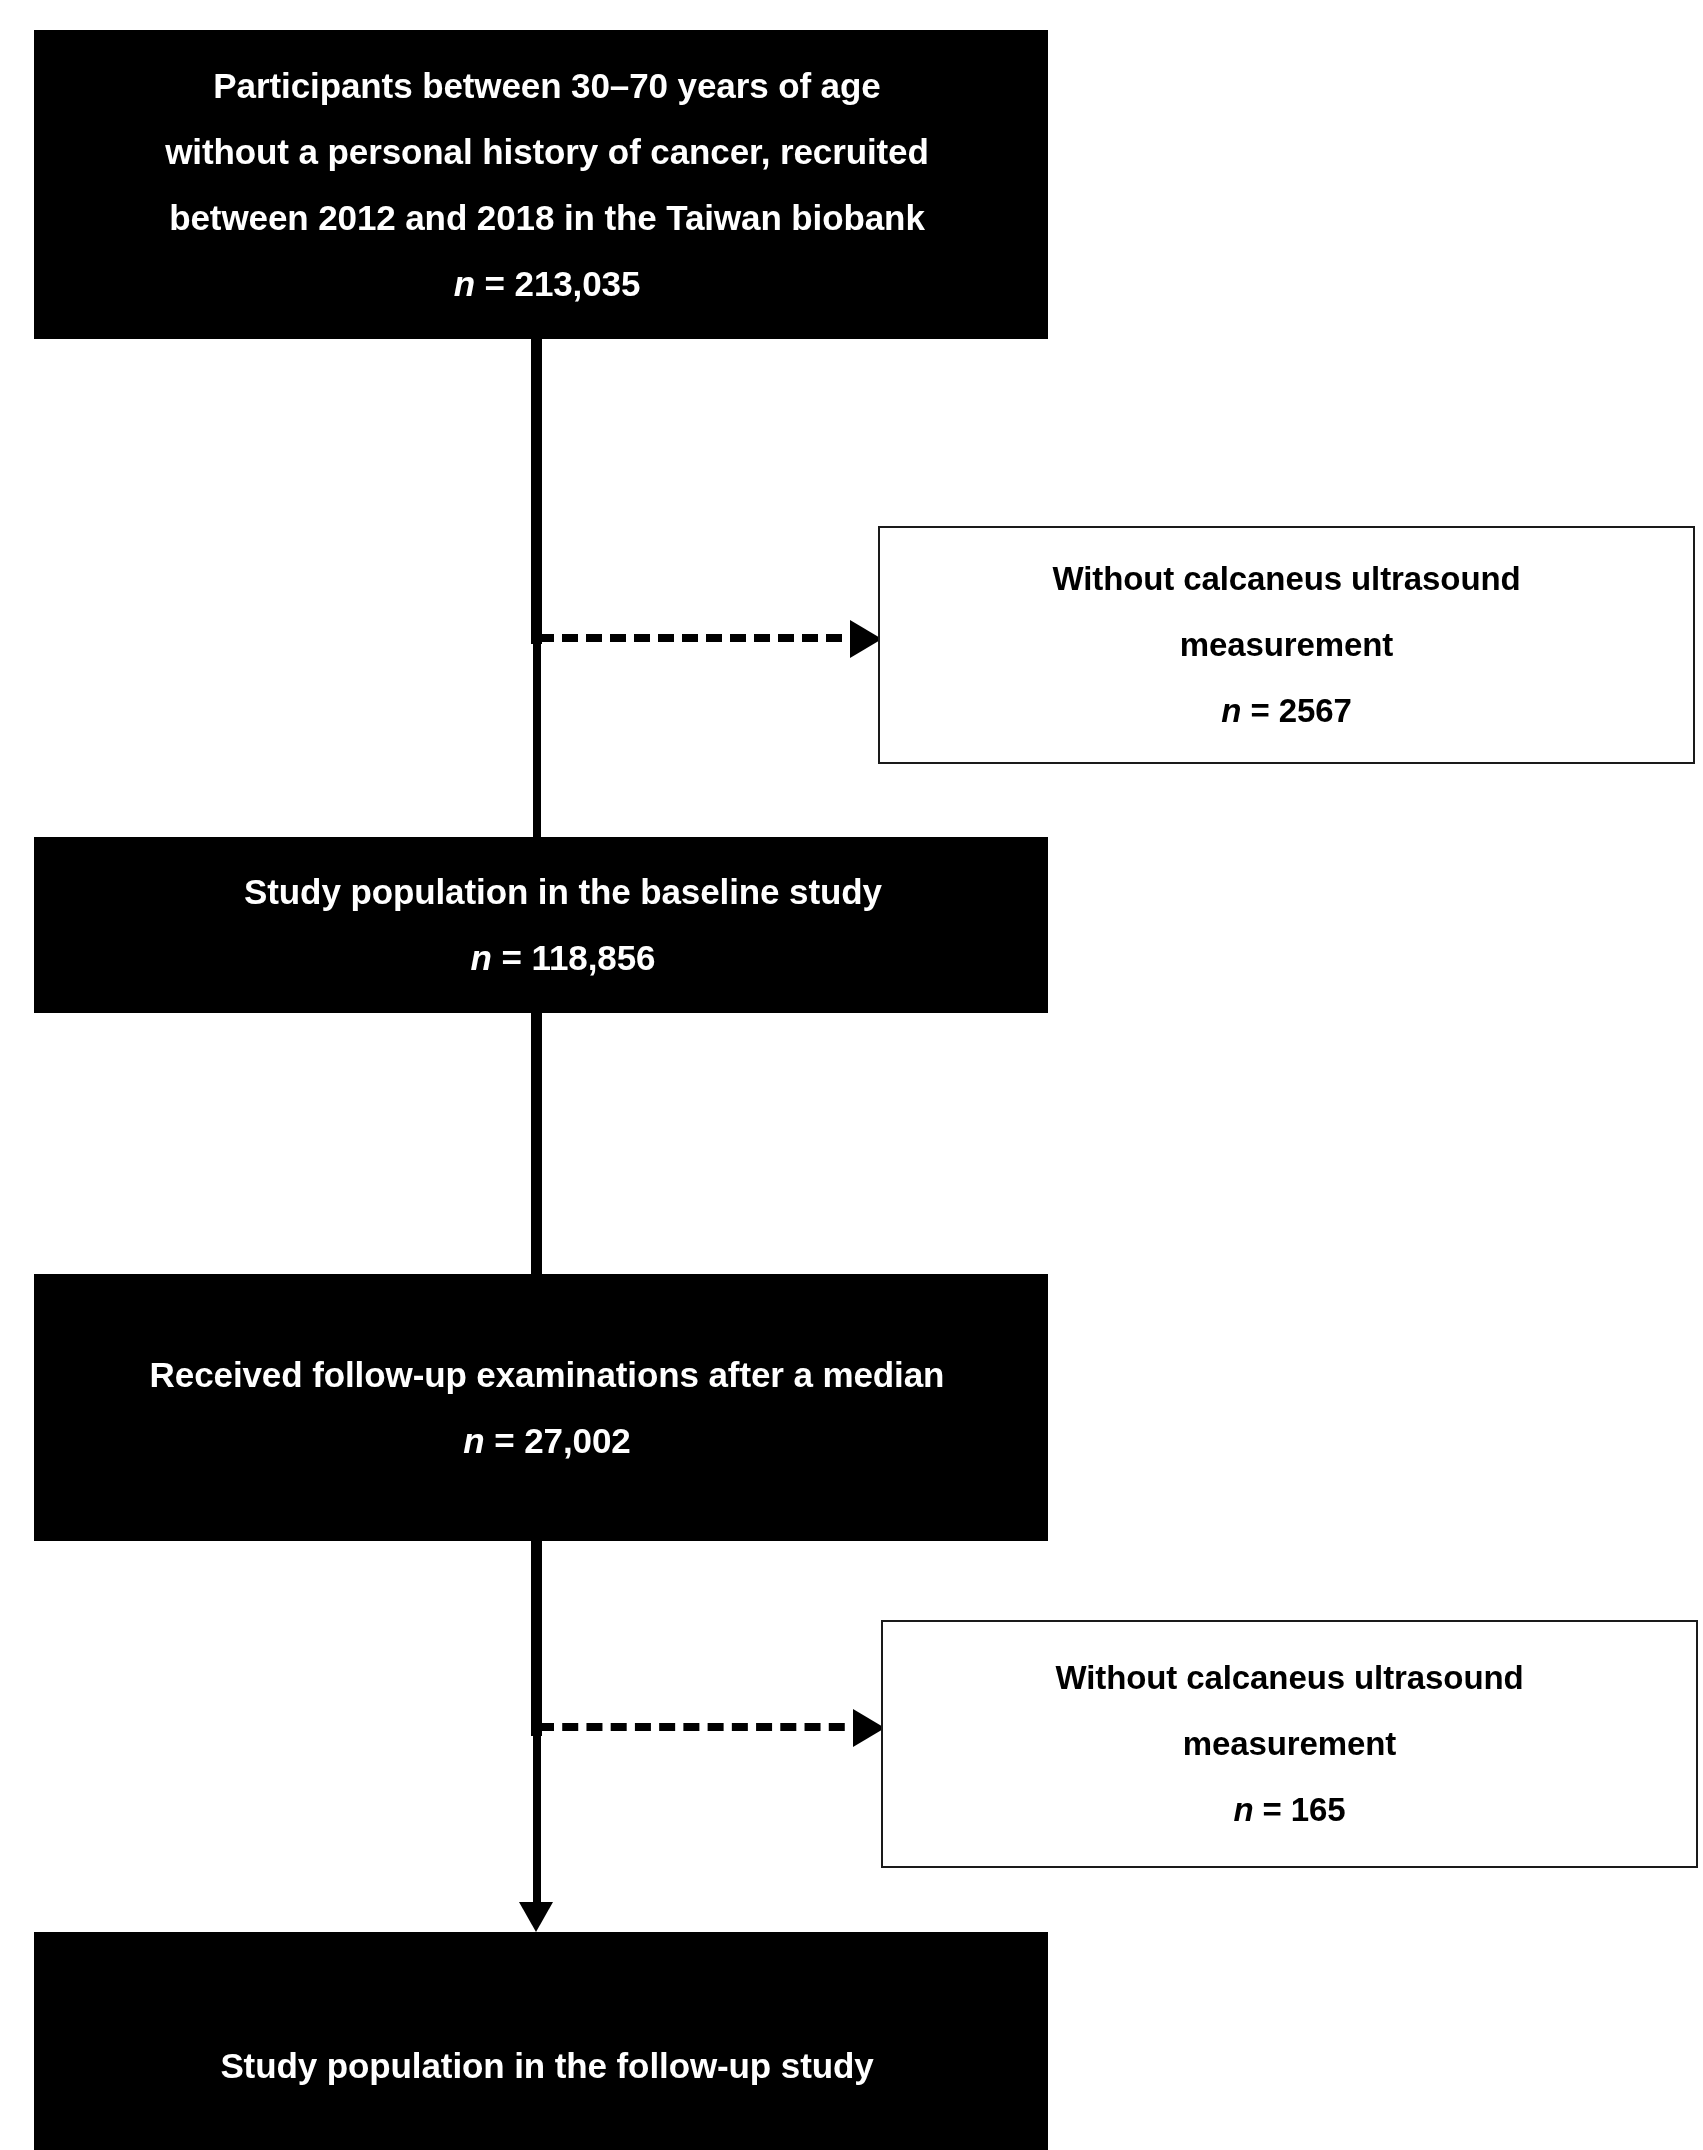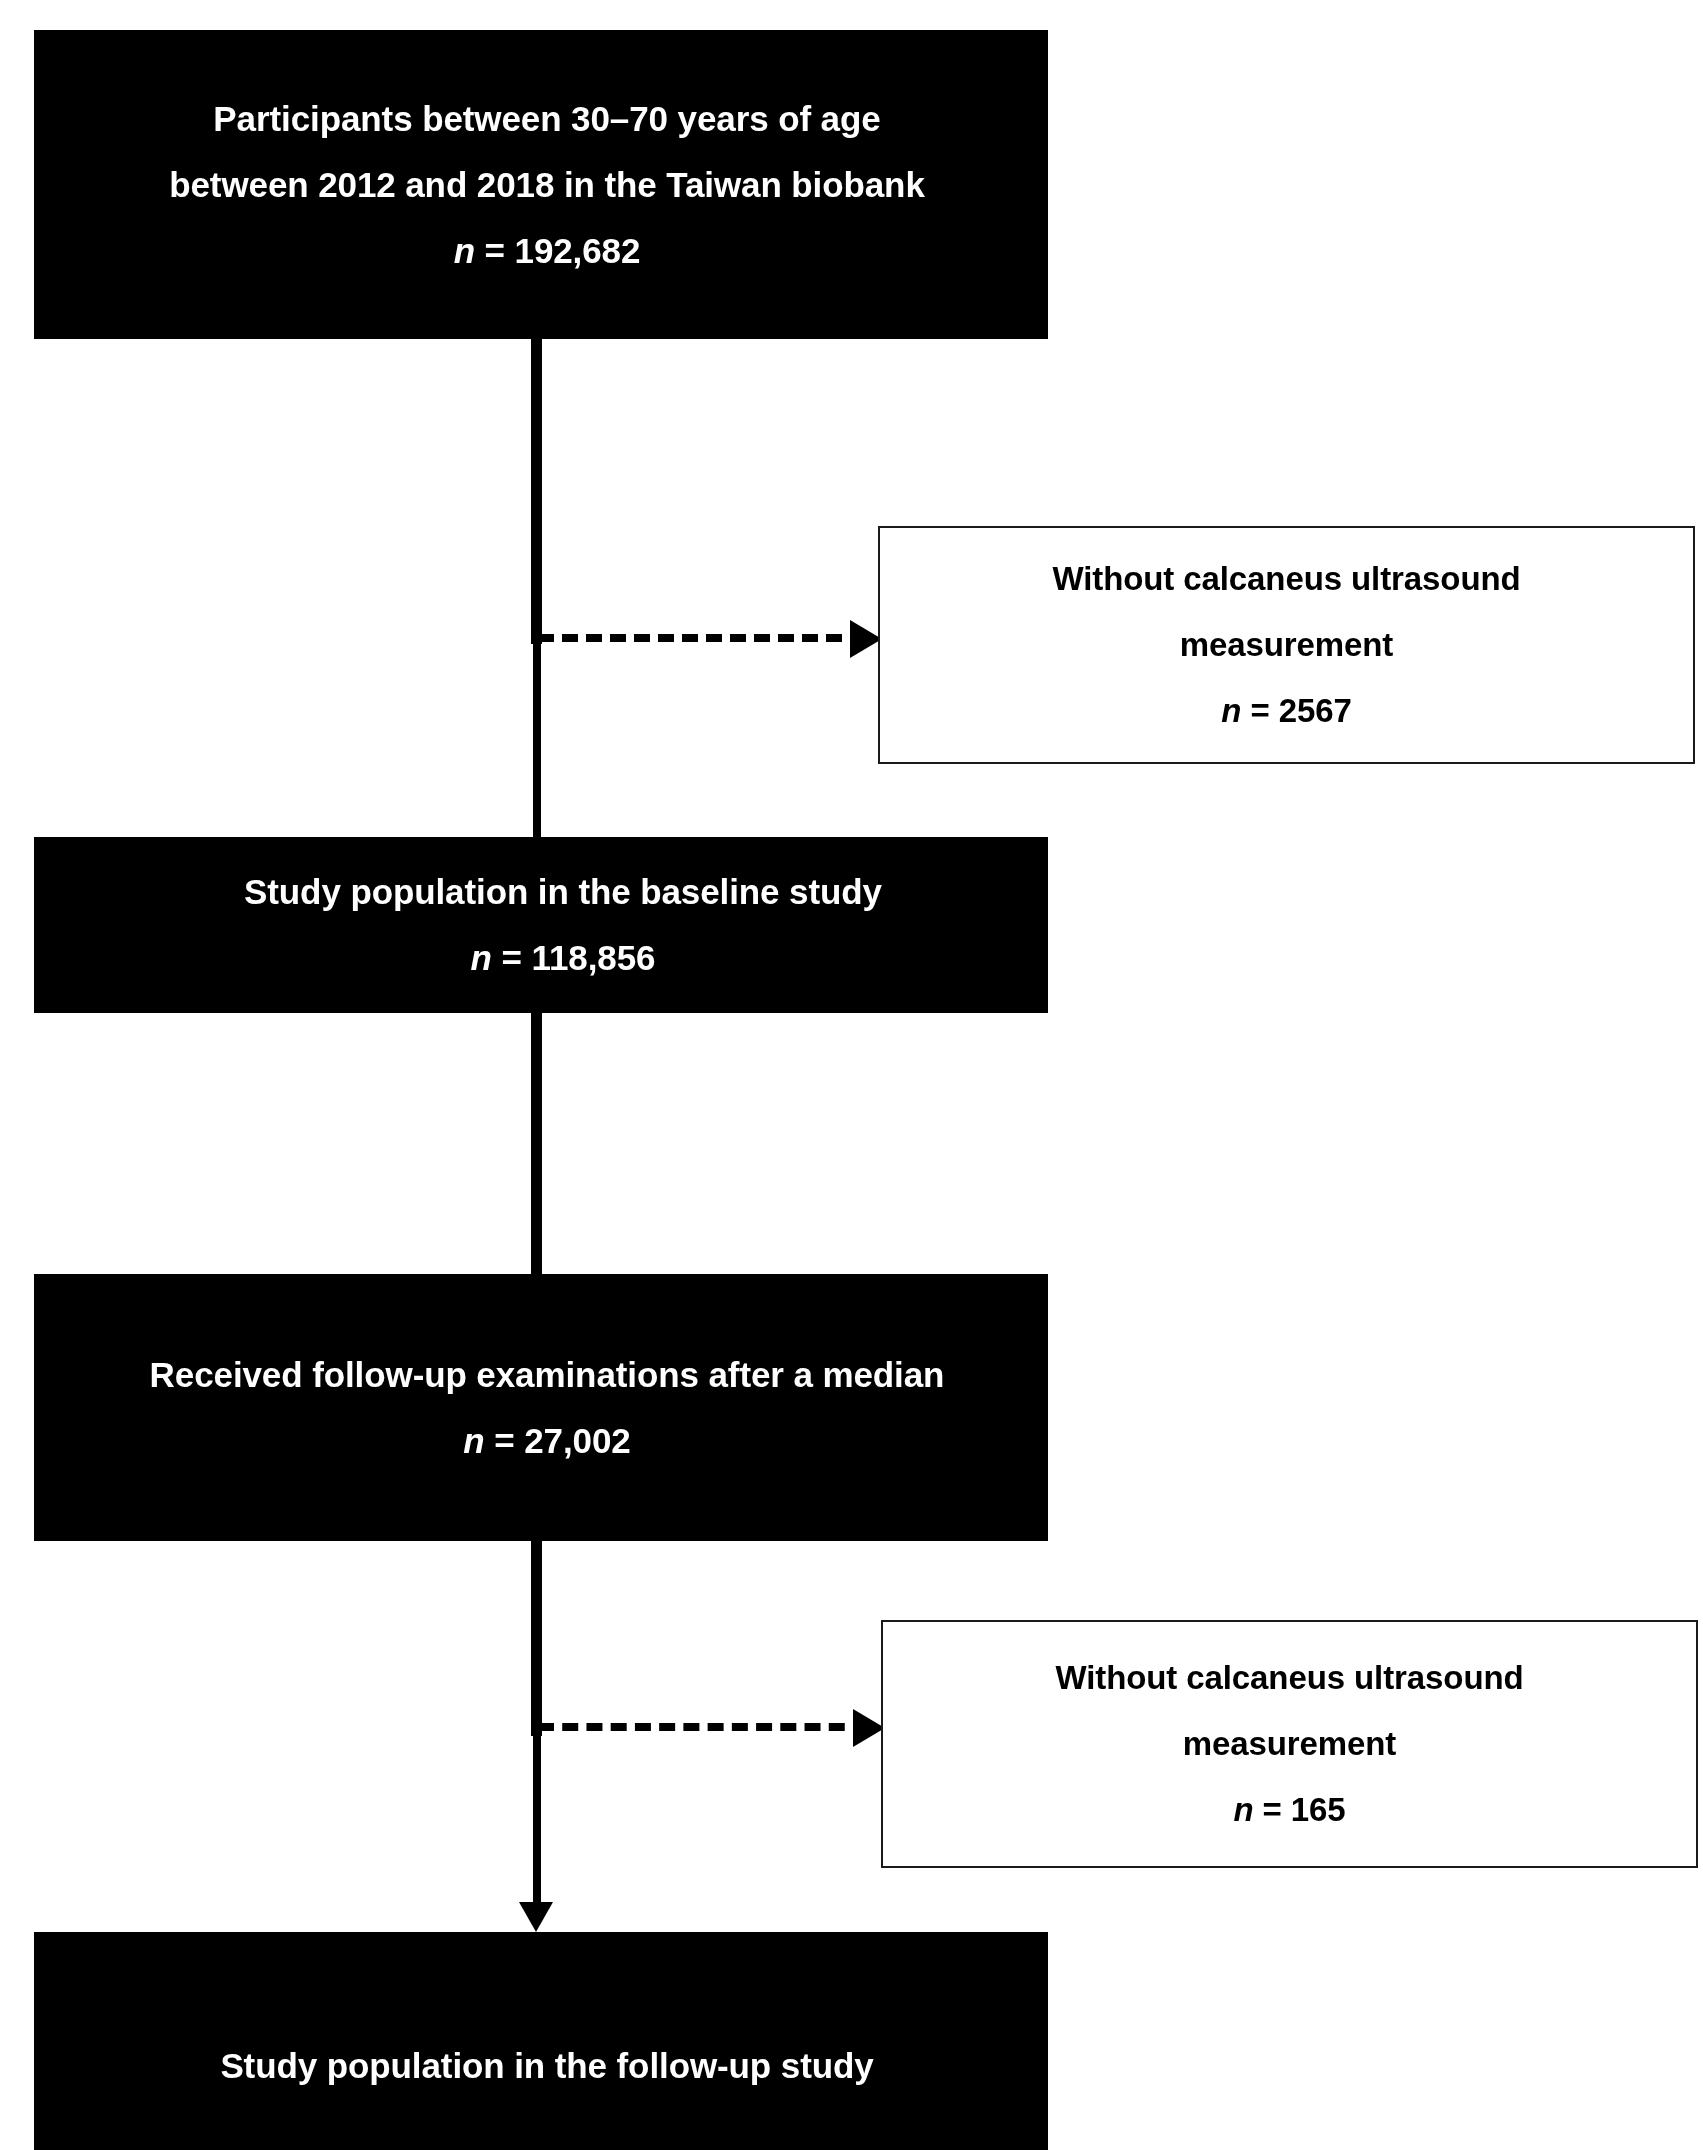--- a/index.html
+++ b/index.html
@@ -101,22 +101,23 @@
   <div class="arrow-down" style="left:519px; top:1902px;"></div>
 
   <div class="dashline" style="left:538px; top:634px; width:328px;"></div>
   <div class="arrow-right" style="left:850px; top:620px;"></div>
 
   <div class="dashline" style="left:538px; top:1723px; width:331px;"></div>
   <div class="arrow-right" style="left:853px; top:1709px;"></div>
 
   <div class="node node-dark" style="left:34px; top:30px; width:1014px; height:309px;">
     <span class="line">Participants between 30–70 years of age</span>
+    <span class="line">without a personal history of cancer, recruited</span>
     <span class="line">between 2012 and 2018 in the Taiwan biobank</span>
-    <span class="line"><em>n</em><span> = 192,682</span></span>
+    <span class="line"><em>n</em><span> = 213,035</span></span>
   </div>
 
   <div class="node node-light" style="left:878px; top:494px; width:817px; height:238px;">
     <span class="line">Without calcaneus ultrasound</span>
     <span class="line">measurement</span>
     <span class="line"><em>n</em><span> = 2567</span></span>
   </div>
 
   <div class="node node-dark" style="left:34px; top:837px; width:1014px; height:176px;padding-left:32px;">
     <span class="line">Study population in the baseline study</span>

